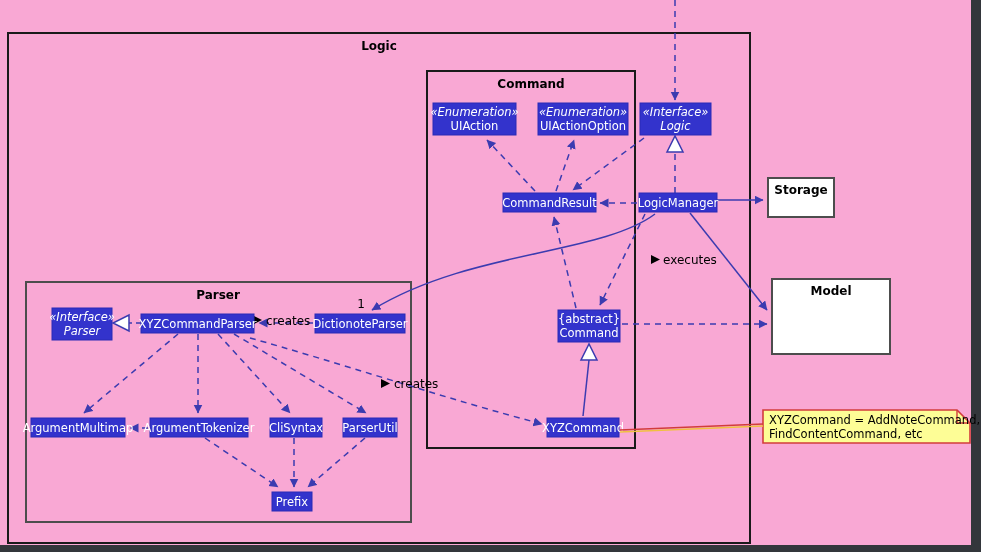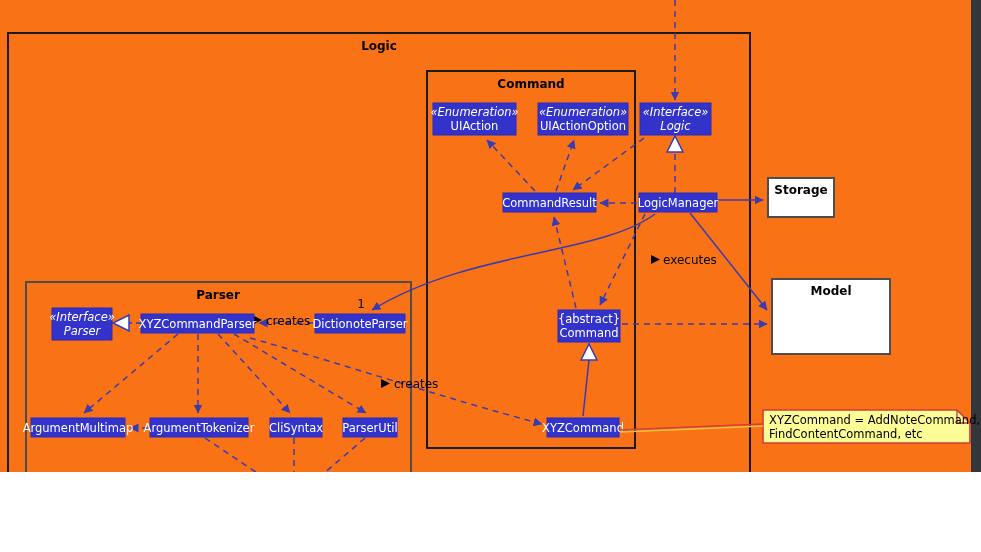--- a/index.html
+++ b/index.html
@@ -1,16 +1,16 @@
 <!DOCTYPE html>
 <html><head>
 <meta charset="utf-8">
 <style>
   html,body{margin:0;padding:0;background:#ffffff;}
-  #stage{position:relative;width:981px;height:472px;overflow:hidden;background:#f97316;
+  #stage{position:relative;width:981px;height:552px;overflow:hidden;background:#f9a8d4;
          font-family:"DejaVu Sans","Liberation Sans",sans-serif;text-decoration:underline;}
   svg{display:block;}
   .pkg-label{font-family:"DejaVu Sans","Liberation Sans",sans-serif;font-size:12px;font-weight:bold;fill:#000;text-anchor:middle;}
   .cls-label{font-family:"DejaVu Sans","Liberation Sans",sans-serif;font-size:11.5px;fill:#ffffff;text-anchor:middle;}
   .cls-label.it{font-style:italic;}
   .edge-label{font-family:"DejaVu Sans","Liberation Sans",sans-serif;font-size:12px;fill:#000;}
   .note-text{font-family:"DejaVu Sans","Liberation Sans",sans-serif;font-size:11.5px;fill:#000;}
   .mult{font-family:"DejaVu Sans","Liberation Sans",sans-serif;font-size:12px;fill:#000;text-anchor:middle;}
 </style>
 </head>

